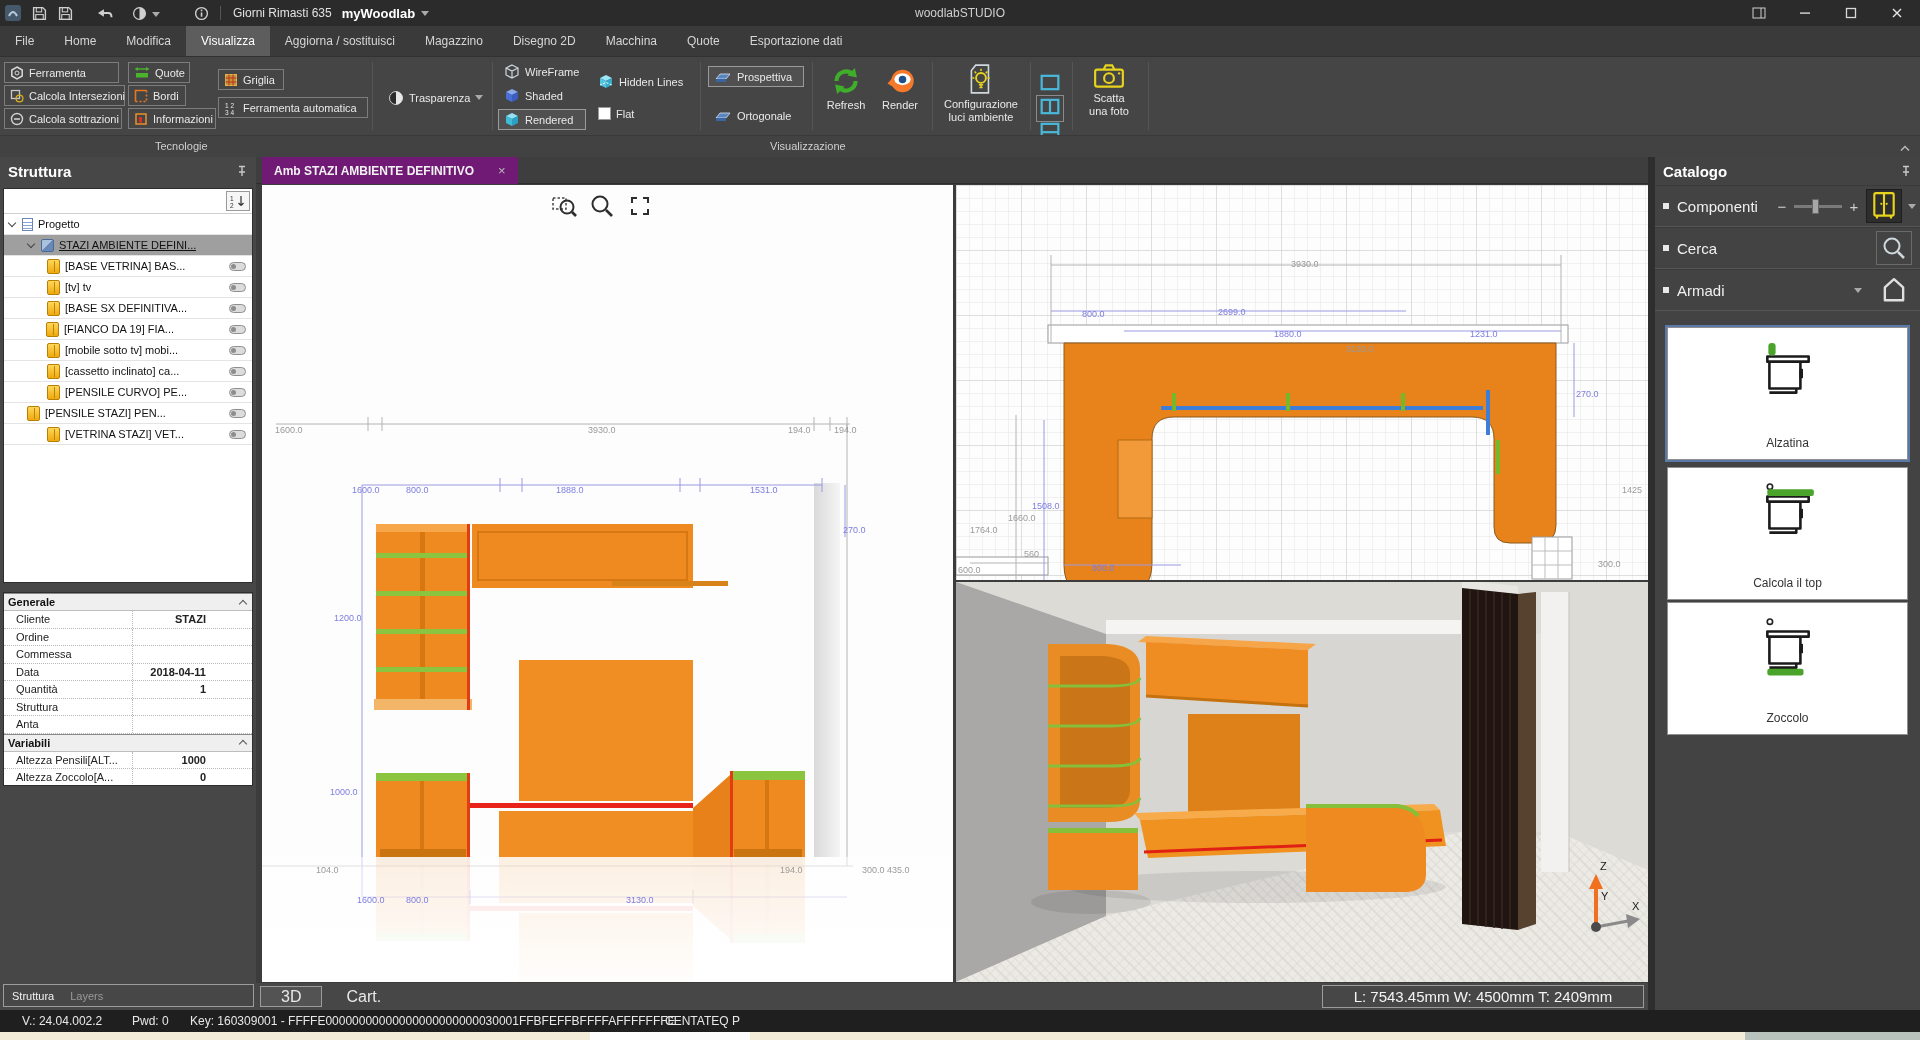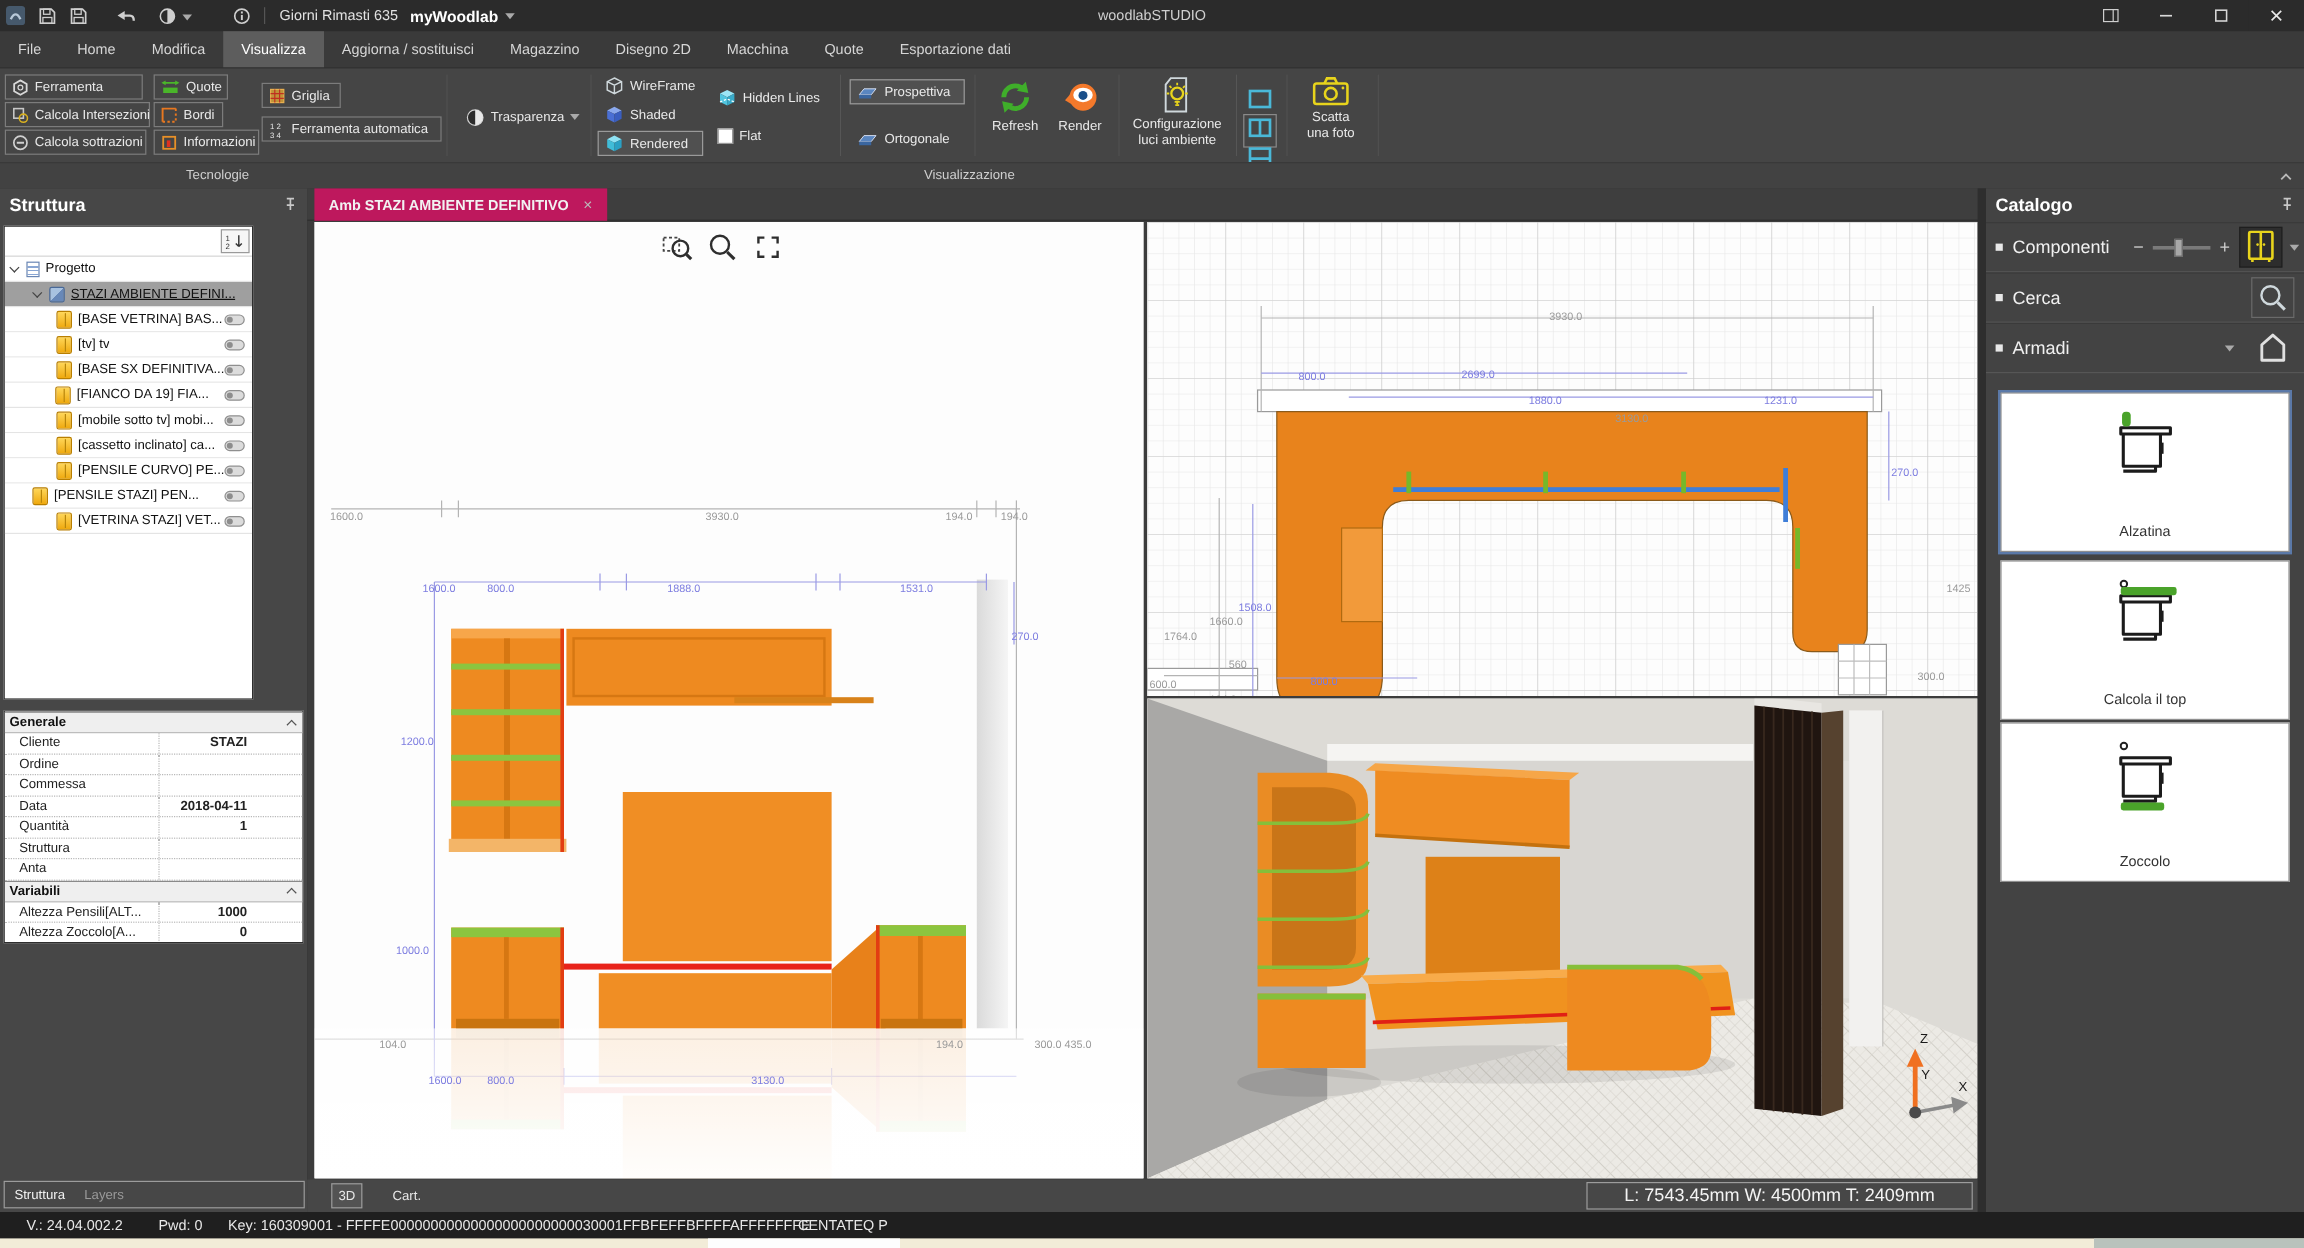--- a/index.html
+++ b/index.html
@@ -42,21 +42,21 @@
   .chk{width:13px;height:13px;background:#fff;border:1px solid #999;flex:none;}
 
   
   .side-panel{position:absolute;top:157px;height:853px;background:#474747;}
   .panel-header{height:28px;display:flex;align-items:center;justify-content:space-between;
     padding:0 8px;color:#fff;font-weight:bold;font-size:15px;}
   #left-panel{left:0;width:256px;}
   #catalog-panel{left:1655px;width:265px;background:#434343;}
 
   
-  #tree-box{position:absolute;left:3px;top:31px;width:208px;height:395px;background:#fff;border:1px solid #2e2e2e;overflow:hidden;}
+  #tree-box{position:absolute;left:3px;top:31px;width:250px;height:395px;background:#fff;border:1px solid #2e2e2e;overflow:hidden;}
   #tree-head{height:25px;border-bottom:1px solid #cfcfcf;position:relative;background:#fff;}
   .sortbtn{position:absolute;right:2px;top:2px;width:24px;height:20px;border:1px solid #9a9a9a;background:#f6f6f6;
     display:flex;align-items:center;justify-content:center;}
   .tree-row{height:21px;display:flex;align-items:center;border-bottom:1px solid #e4e4e4;
     font-size:11px;color:#111;background:#fff;position:relative;}
   .tree-row.selected{background:#9f9f9f;text-decoration:underline;}
   .chev-down{width:6px;height:6px;border-right:1.5px solid #444;border-bottom:1.5px solid #444;
     transform:rotate(45deg);margin:-2px 7px 0 0;flex:none;}
   .ticon{flex:none;margin-right:5px;}
   .ticon.document{width:11px;height:13px;border:1px solid #6a86b4;
@@ -80,35 +80,35 @@
   .prop-value{width:120px;border-left:1px dotted #b8b8b8;height:100%;display:flex;align-items:center;
     justify-content:flex-end;padding-right:46px;font-weight:bold;}
 
   .ltabs{position:absolute;left:3px;bottom:3px;width:251px;height:23px;border:1px solid #9c9c9c;
     display:flex;align-items:center;gap:16px;padding:0 8px;font-size:11px;background:#474747;}
   .ptab{color:#9a9a9a;} .ptab.active{color:#f2f2f2;}
 
   
   #doc-area{position:absolute;left:256px;top:157px;width:1399px;height:853px;background:#3c3c3c;}
   #doc-tabbar{position:absolute;left:0;top:0;width:100%;height:27px;background:#3e3e3e;border-bottom:1px solid #2e2e2e;}
-  .doc-tab{position:absolute;left:6px;top:0;height:27px;background:#be185d;color:#f2f2f2;
-    font-size:12px;font-weight:bold;display:flex;align-items:center;gap:12px;padding:0 12px;}
+  .doc-tab{position:absolute;left:6px;top:0;height:27px;background:#701a75;color:#f2f2f2;
+    font-size:12px;font-weight:bold;display:flex;align-items:center;gap:24px;padding:0 12px;}
   .doc-close{color:#bbb;font-weight:normal;font-size:13px;}
   .view{position:absolute;background:#fff;overflow:hidden;}
   #front-view{left:6px;top:28px;width:691px;height:797px;}
   #plan-view{left:700px;top:28px;width:692px;height:395px;}
   #persp-view{left:700px;top:425px;width:692px;height:400px;background:#e9e8e4;}
   .dim{position:absolute;font-size:9px;line-height:10px;white-space:nowrap;}
   .dim.g{color:#9a9a9a;} .dim.b{color:#7d7de0;}
   #fv-toolbar{position:absolute;left:288px;top:8px;display:flex;gap:10px;z-index:5;}
   #fv-toolbar .vtbtn{width:28px;height:26px;display:flex;align-items:center;justify-content:center;background:transparent;border:none;}
   .axis-label{position:absolute;font-size:11px;color:#1a1a1a;}
 
   #bottom-strip{position:absolute;left:0;bottom:0;width:100%;height:27px;background:#474747;display:flex;align-items:center;}
-  .vtab{height:21px;display:flex;align-items:center;padding:0 5px;font-size:11px;color:#e8e8e8;margin-left:20px;}
+  .vtab{height:21px;display:flex;align-items:center;padding:0 20px;font-size:16px;color:#e8e8e8;margin-left:4px;}
   .vtab.active{border:1px solid #9c9c9c;background:#535353;}
   #size-status{position:absolute;left:1066px;top:2px;width:322px;height:23px;border:1px solid #9c9c9c;
     display:flex;align-items:center;justify-content:center;color:#f4f4f4;font-size:15px;}
 
   
   .cat-row{height:42px;display:flex;align-items:center;border-bottom:1px solid #565656;border-top:1px solid #3a3a3a;
     color:#f0f0f0;font-size:15px;padding:0 6px 0 8px;position:relative;}
   .bullet{width:6px;height:6px;background:#e8e8e8;margin-right:8px;flex:none;}
   .cat-controls{position:absolute;right:4px;display:flex;align-items:center;gap:6px;}
   .minusplus{color:#cfcfcf;font-size:15px;width:12px;text-align:center;}

